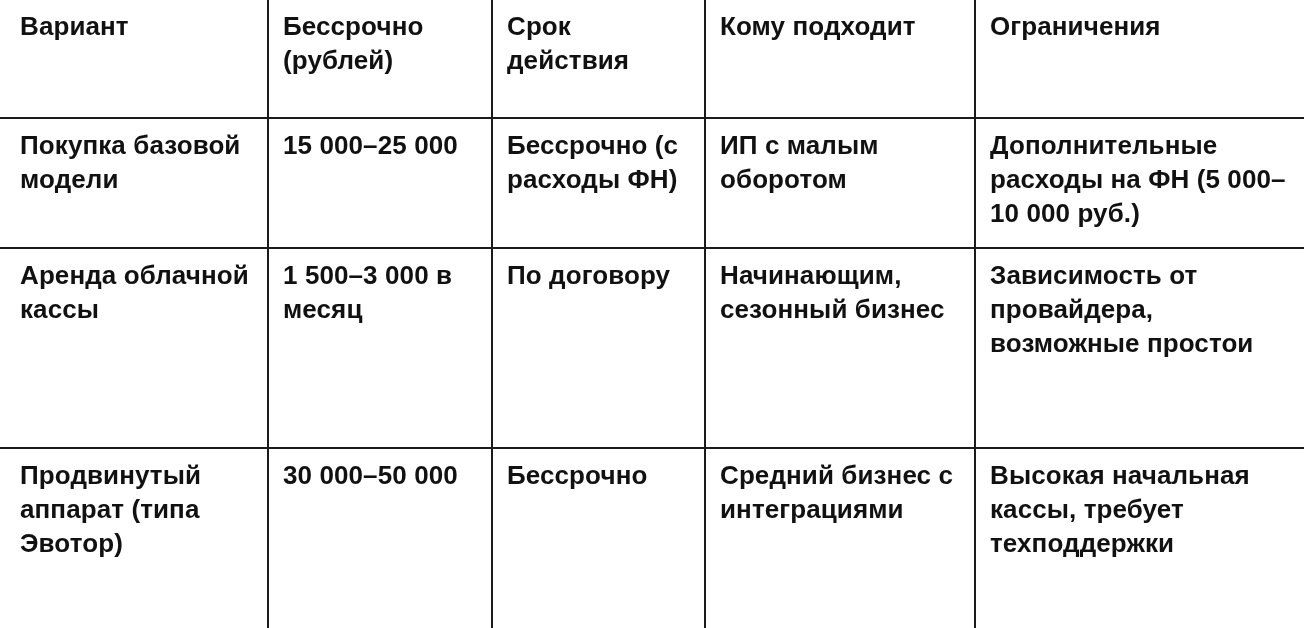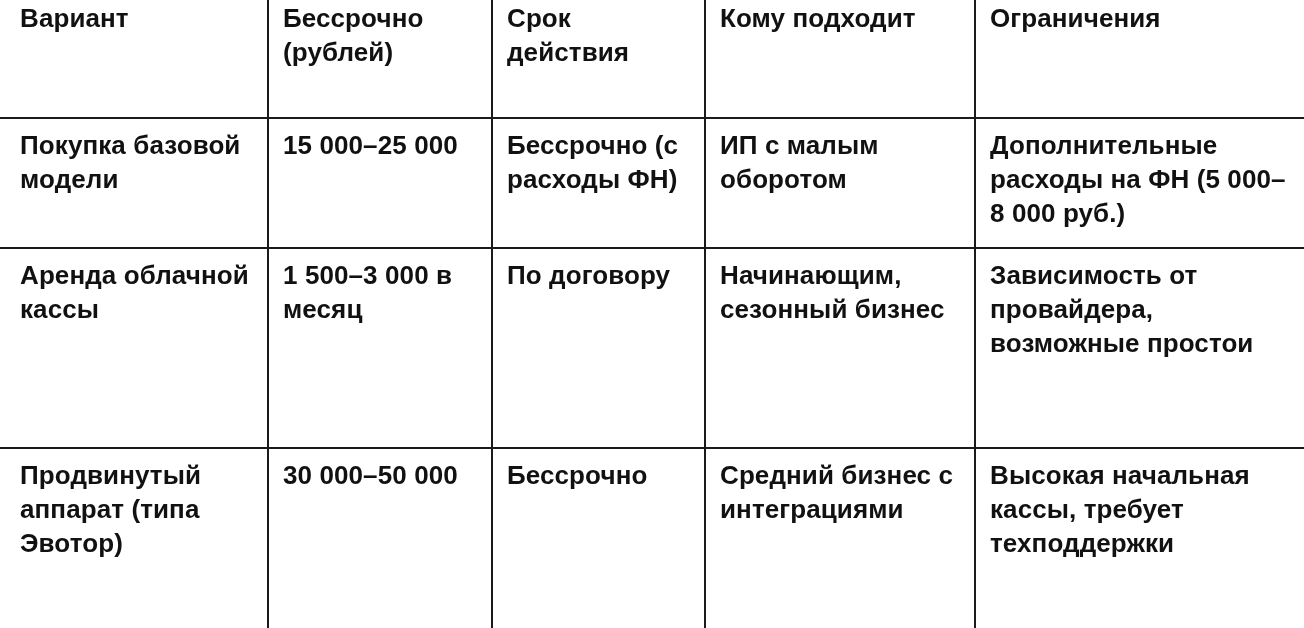--- a/index.html
+++ b/index.html
@@ -48,21 +48,21 @@
   }
   table.comparison-table tr > th:last-child,
   table.comparison-table tr > td:last-child {
     border-right: none;
   }
   table.comparison-table thead th {
     font-weight: bold;
     text-align: left;
     height: 118px;
     box-sizing: border-box;
-    padding-top: 2px;
+    padding-top: 10px;
   }
   table.comparison-table tbody td {
     font-weight: bold;
     text-align: left;
   }
   table.comparison-table tbody tr.row-0 td { height: 130px; box-sizing: border-box; }
   table.comparison-table tbody tr.row-1 td { height: 200px; box-sizing: border-box; }
   table.comparison-table tbody tr.row-2 td { height: 196px; box-sizing: border-box; border-bottom: none; }
   .cell-text {
     display: block;
@@ -108,21 +108,21 @@
         <td>
           <span class="cell-text">15 000–25 000</span>
         </td>
         <td>
           <span class="cell-text">Бессрочно (с расходы ФН)</span>
         </td>
         <td>
           <span class="cell-text">ИП с малым оборотом</span>
         </td>
         <td>
-          <span class="cell-text">Дополнительные расходы на ФН (5 000–8 000 руб.)</span>
+          <span class="cell-text">Дополнительные расходы на ФН (5 000–10 000 руб.)</span>
         </td>
       </tr>
       <tr class="row-1">
         <td>
           <span class="cell-text">Аренда облачной кассы</span>
         </td>
         <td>
           <span class="cell-text">1 500–3 000 в месяц</span>
         </td>
         <td>

